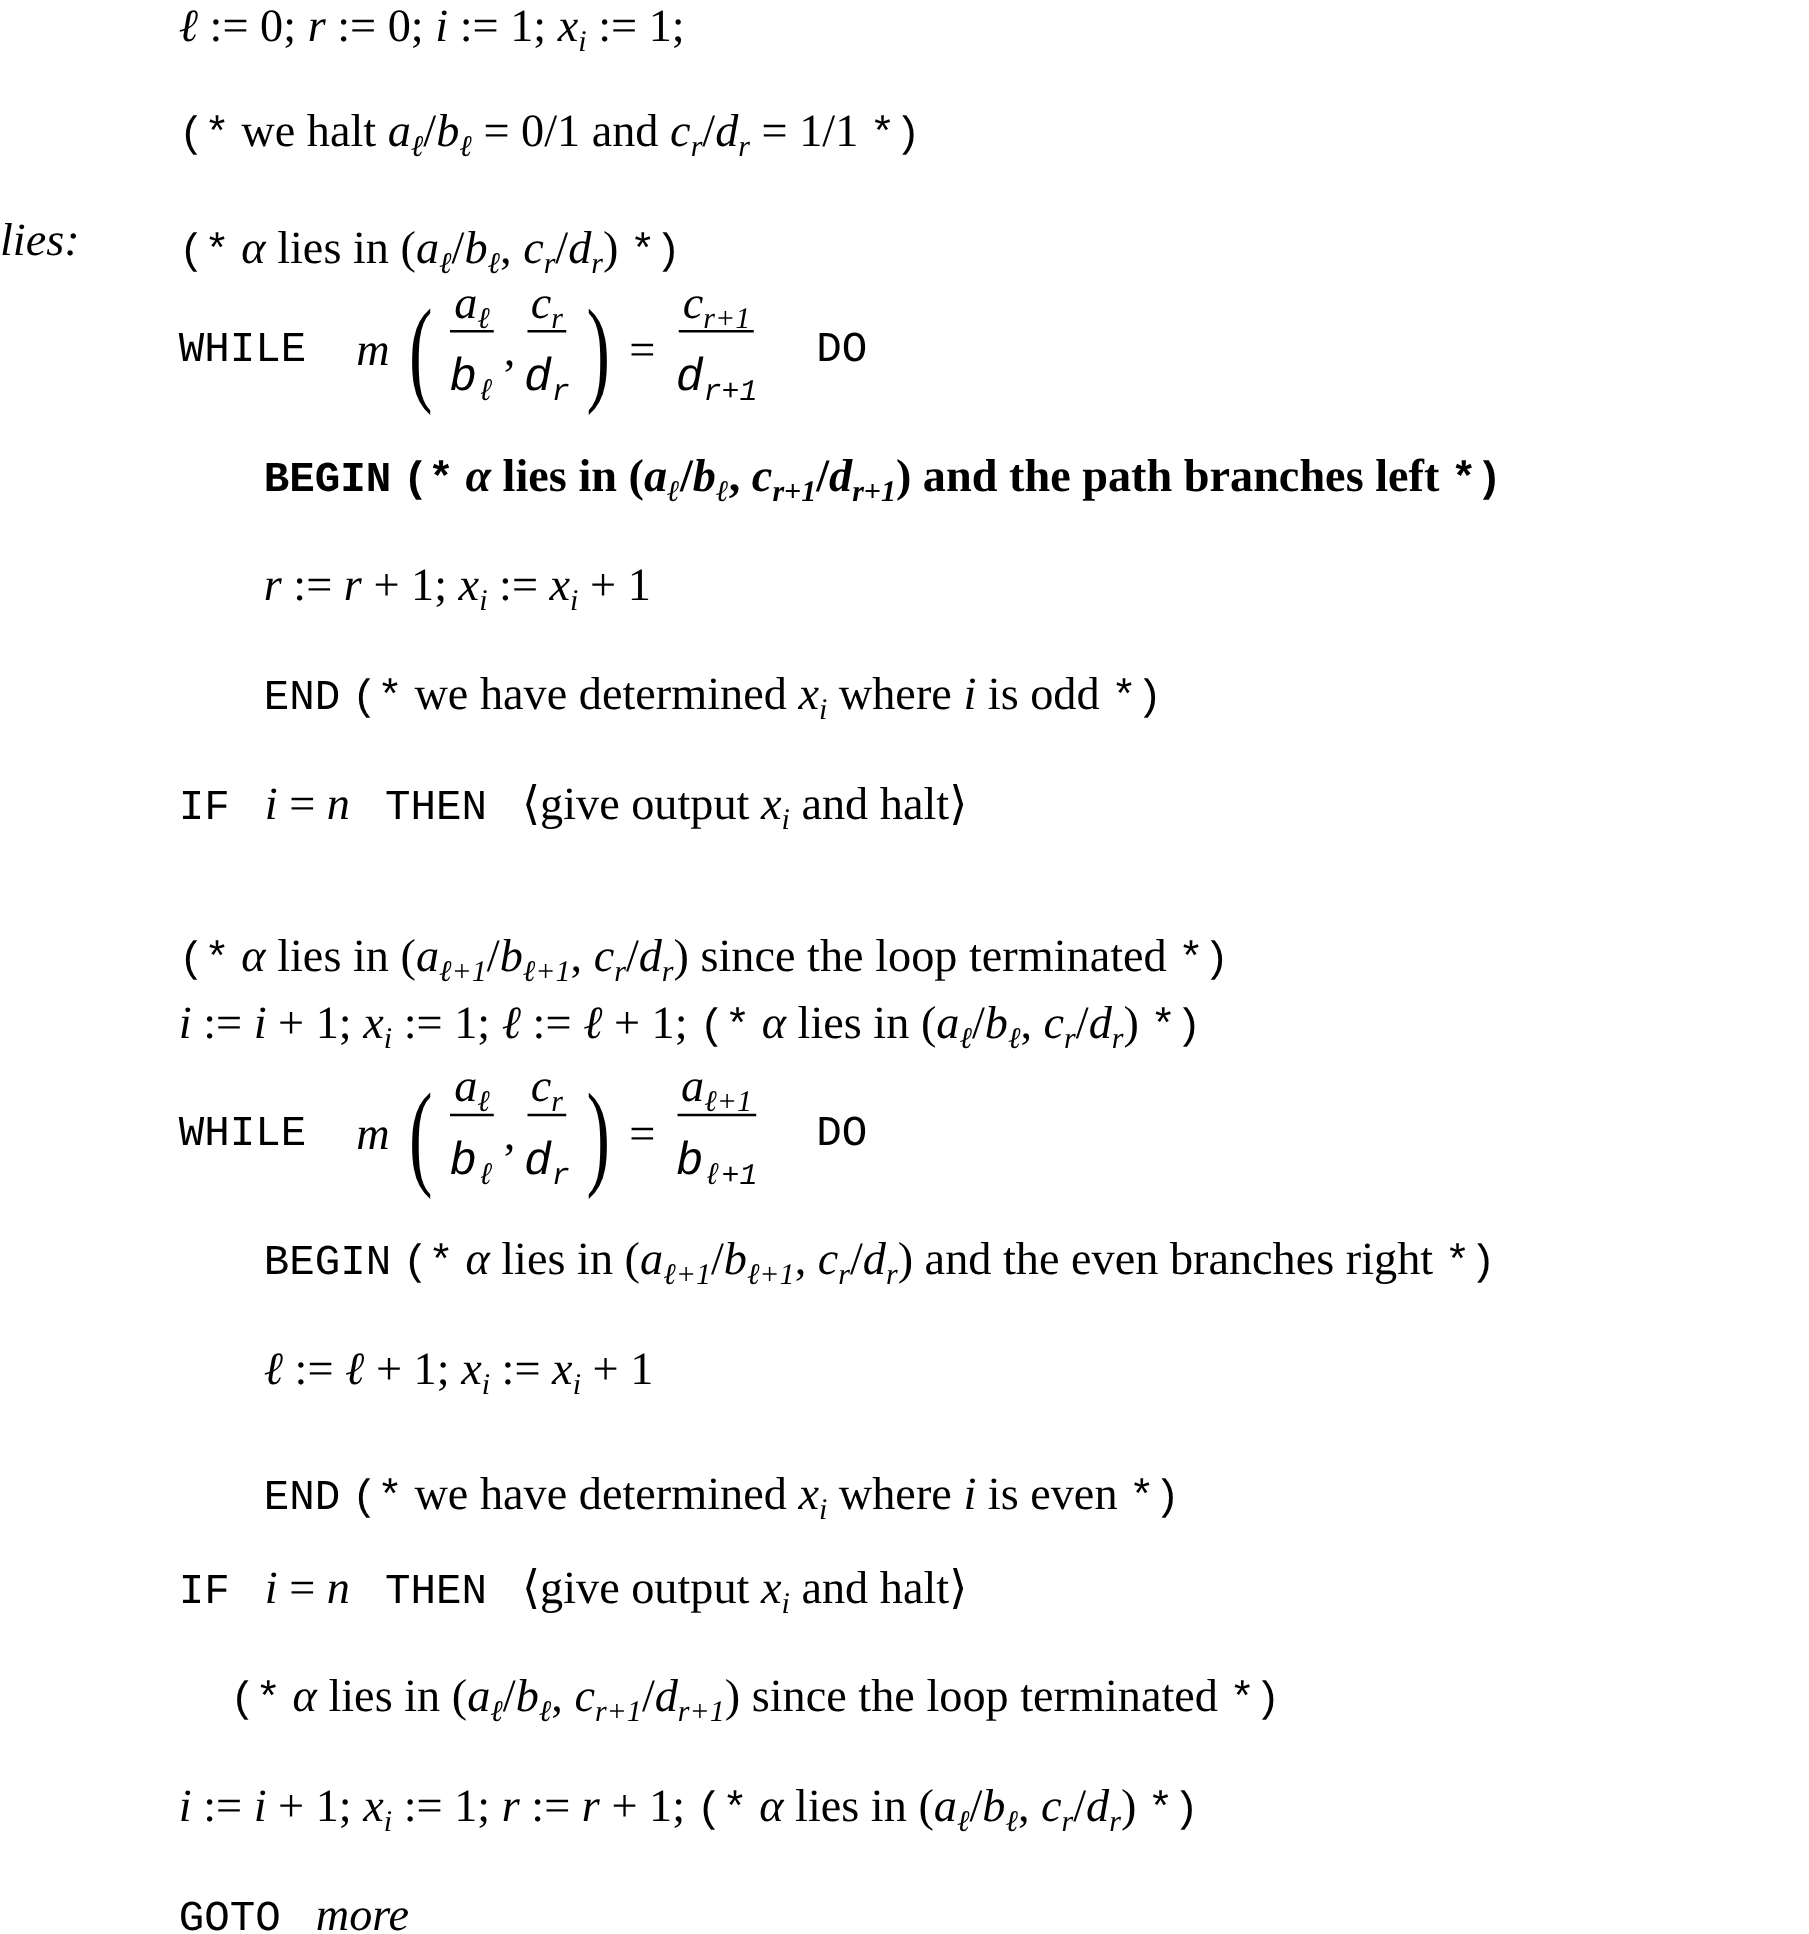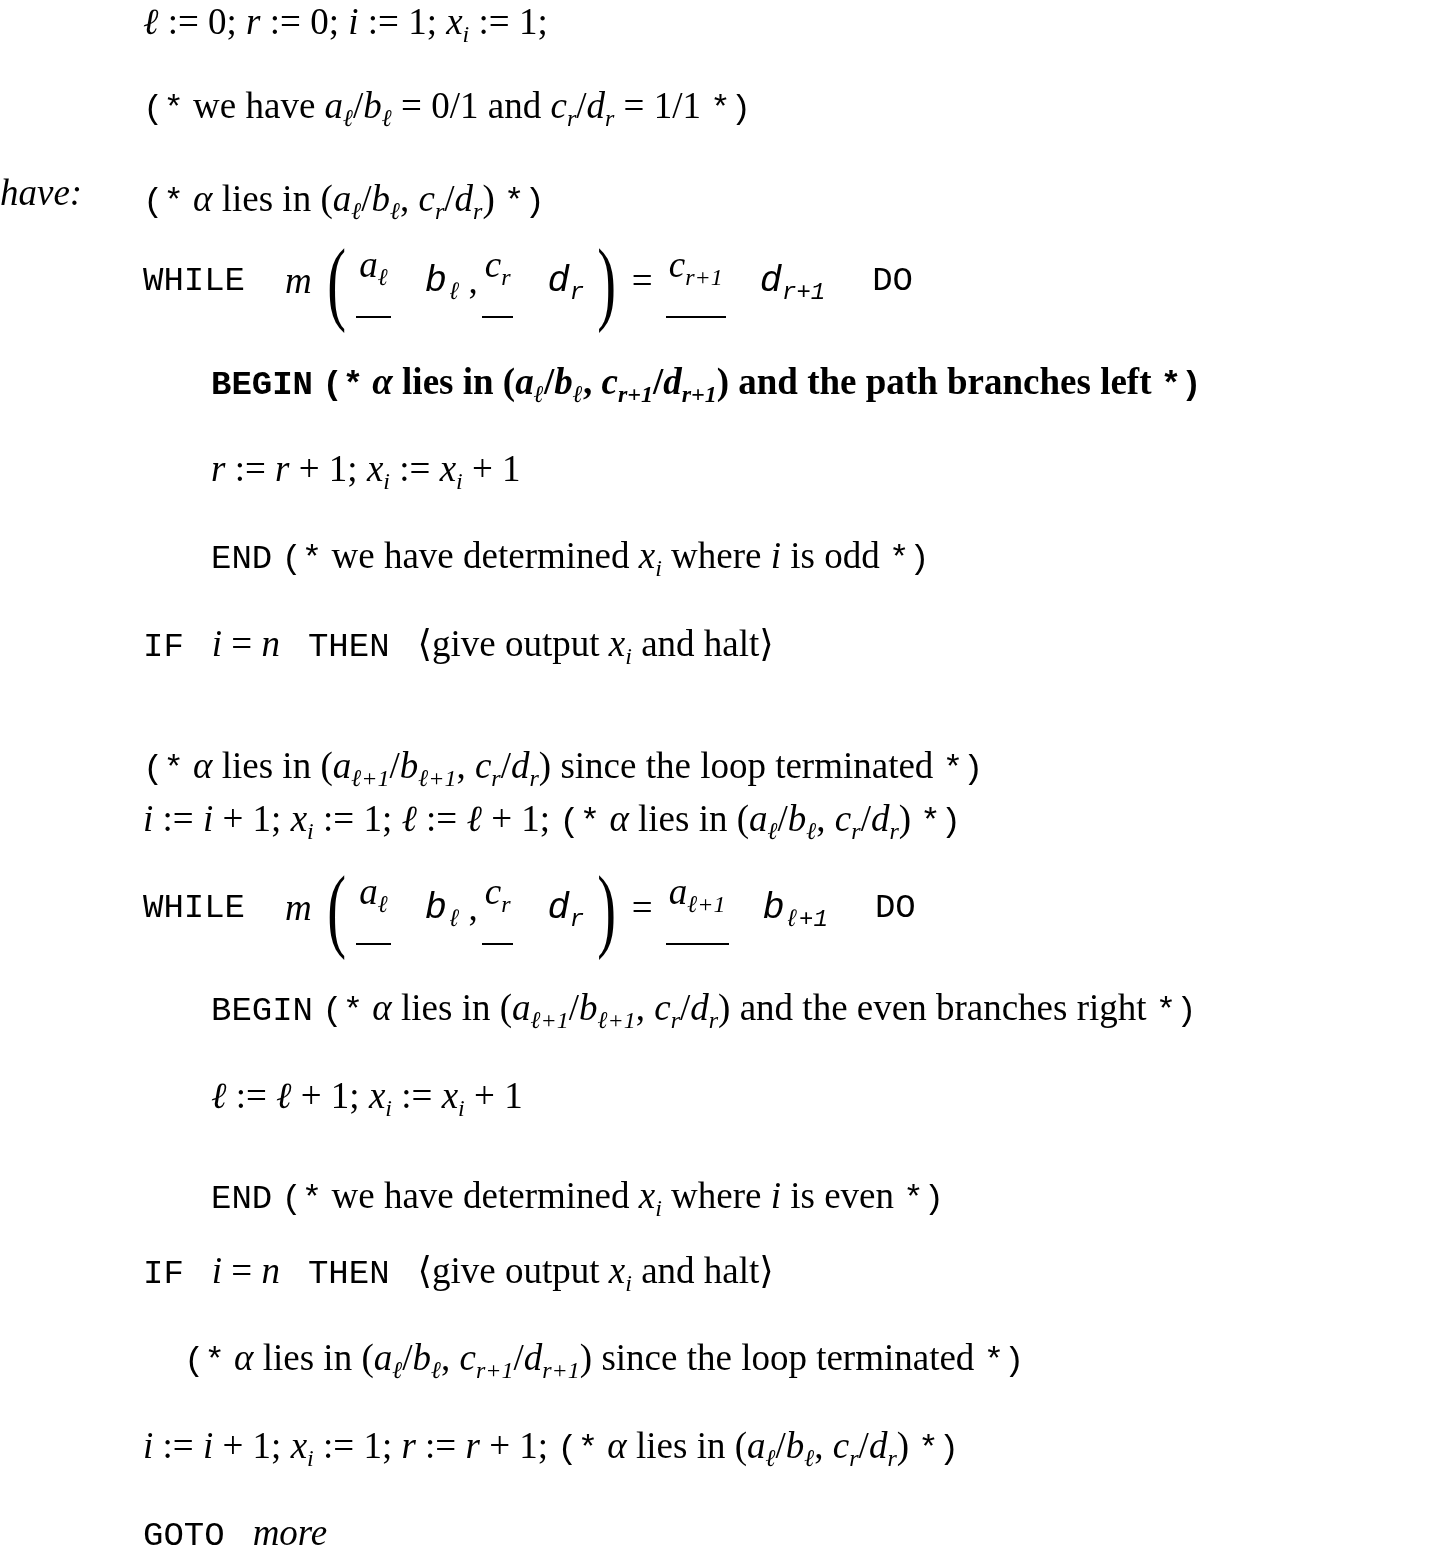--- a/index.html
+++ b/index.html
@@ -2,39 +2,39 @@
 <html><head>
 <meta charset="utf-8">
 <style>
   html, body { margin:0; padding:0; background:#ffffff; }
   body { width:1447px; height:1547px; position:relative; overflow:hidden;
          font-family:"Liberation Serif","DejaVu Serif",serif; color:#000; font-size:37px; }
   .line { position:absolute; white-space:nowrap; line-height:44px; }
   .tt { font-family:"Liberation Mono","DejaVu Sans Mono",monospace; font-size:34px; }
   .it { font-style:italic; }
   sub { font-size:24px; vertical-align:-8px; line-height:0; font-style:italic; }
-  .frac { display:inline-flex; vertical-align:middle; margin:0 4px;gap:31px; }
+  .frac { display:inline-flex; flex-direction:column; align-items:center; vertical-align:middle; margin:0 4px; }
   .frac .num { border-bottom:2px solid #000; padding:0 3px; line-height:42px; }
   .frac .den { padding:16px 3px; line-height:42px;font-family:Liberation Mono, monospace; }
   .paren { font-size:94px; font-weight:100; vertical-align:middle; display:inline-block; transform:scaleX(0.6); line-height:90px; }
   .gap { display:inline-block; width:28px; }
   .gap2 { display:inline-block; width:40px; }
 </style>
 </head>
 <body>
 
 <div class="line" style="left:143px;top:0px;">
   <span class="it">ℓ</span> := 0; <span class="it">r</span> := 0; <span class="it">i</span> := 1; <span class="it">x</span><sub>i</sub> := 1;
 </div>
 
 <div class="line" style="left:143px;top:84px;">
-  <span class="tt">(*</span> <span>we have</span> <span class="it">a</span><sub>ℓ</sub>/<span class="it">b</span><sub>ℓ</sub> = 0/1 <span>and</span> <span class="it">c</span><sub>r</sub>/<span class="it">d</span><sub>r</sub> = 1/1 <span class="tt">*)</span>
+  <span class="tt">(*</span> <span>we halt</span> <span class="it">a</span><sub>ℓ</sub>/<span class="it">b</span><sub>ℓ</sub> = 0/1 <span>and</span> <span class="it">c</span><sub>r</sub>/<span class="it">d</span><sub>r</sub> = 1/1 <span class="tt">*)</span>
 </div>
 
-<div class="line it" style="left:0px;top:171px;">have:</div>
+<div class="line it" style="left:0px;top:171px;">lies:</div>
 
 <div class="line" style="left:143px;top:177px;">
   <span class="tt">(*</span> <span class="it">α</span> <span>lies in</span> (<span class="it">a</span><sub>ℓ</sub>/<span class="it">b</span><sub>ℓ</sub>, <span class="it">c</span><sub>r</sub>/<span class="it">d</span><sub>r</sub>) <span class="tt">*)</span>
 </div>
 
 <div class="line" style="left:143px;top:228px;height:105px;display:flex;align-items:center;">
   <span class="tt">WHILE</span><span class="gap2"></span>
   <span class="it">m</span>&nbsp;<span class="paren">(</span>
   <span class="frac">
       <span class="num"><span class="it">a</span><sub>ℓ</sub></span>

